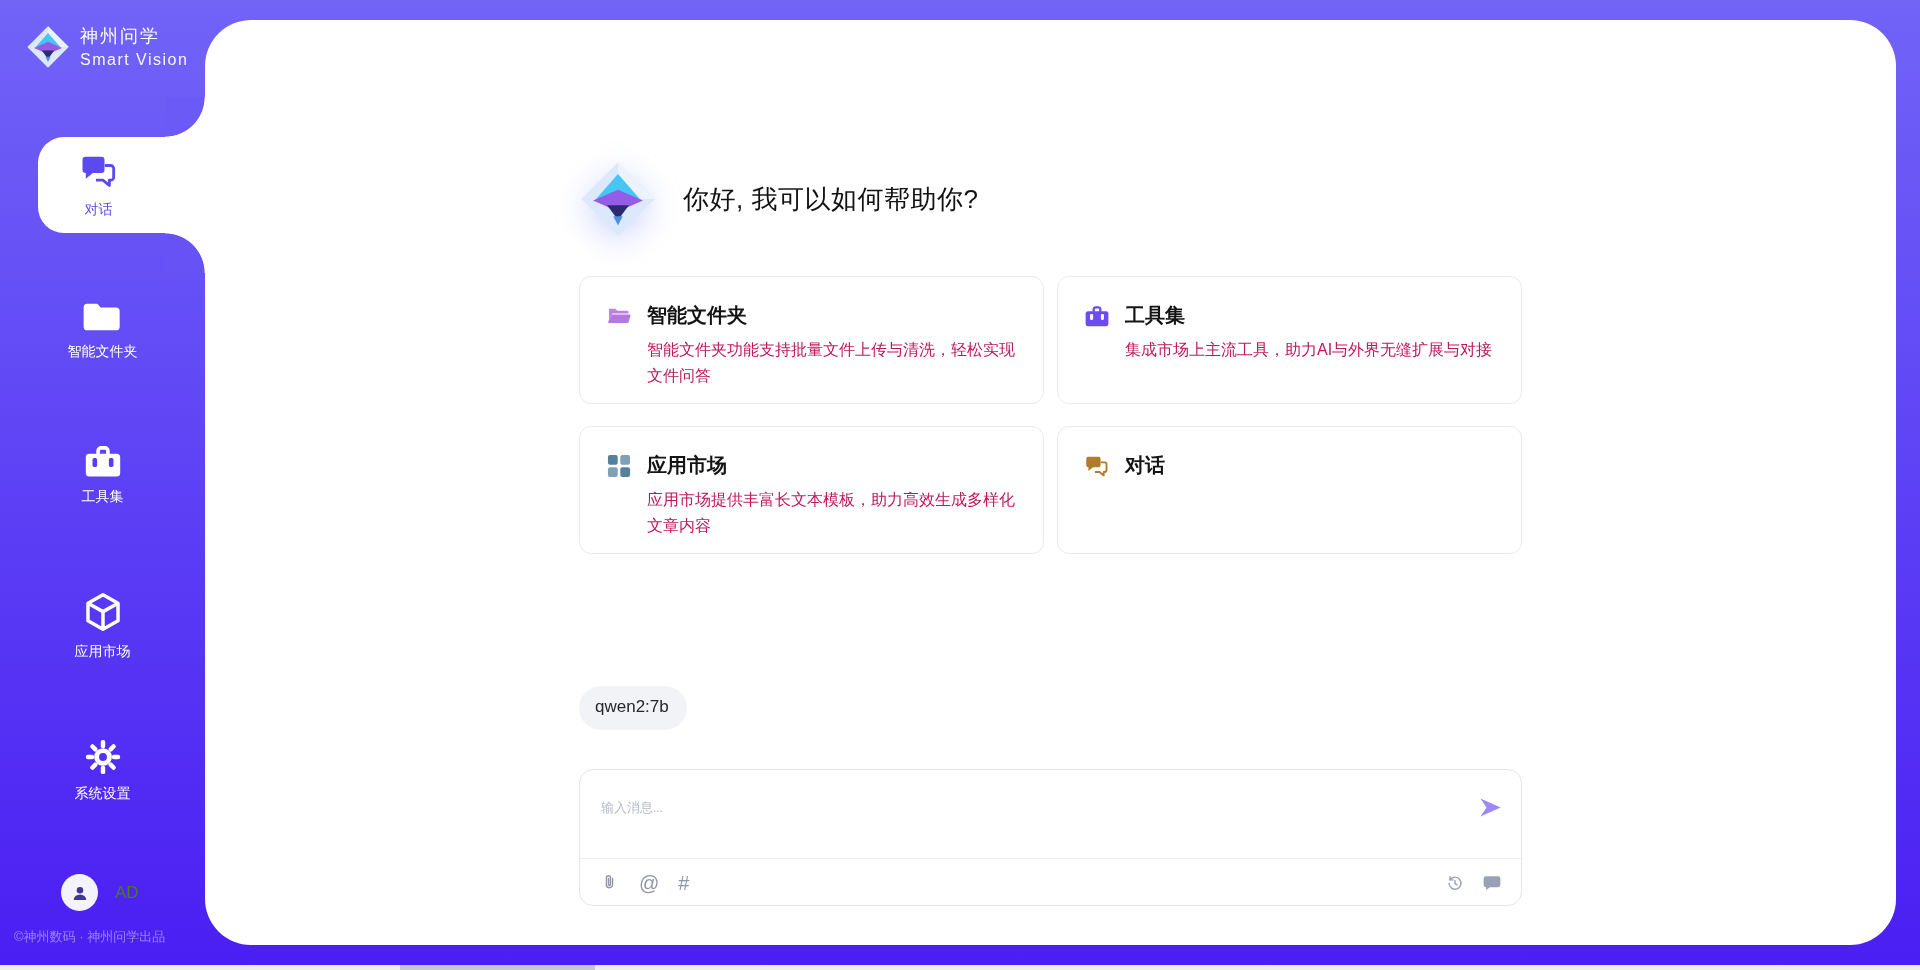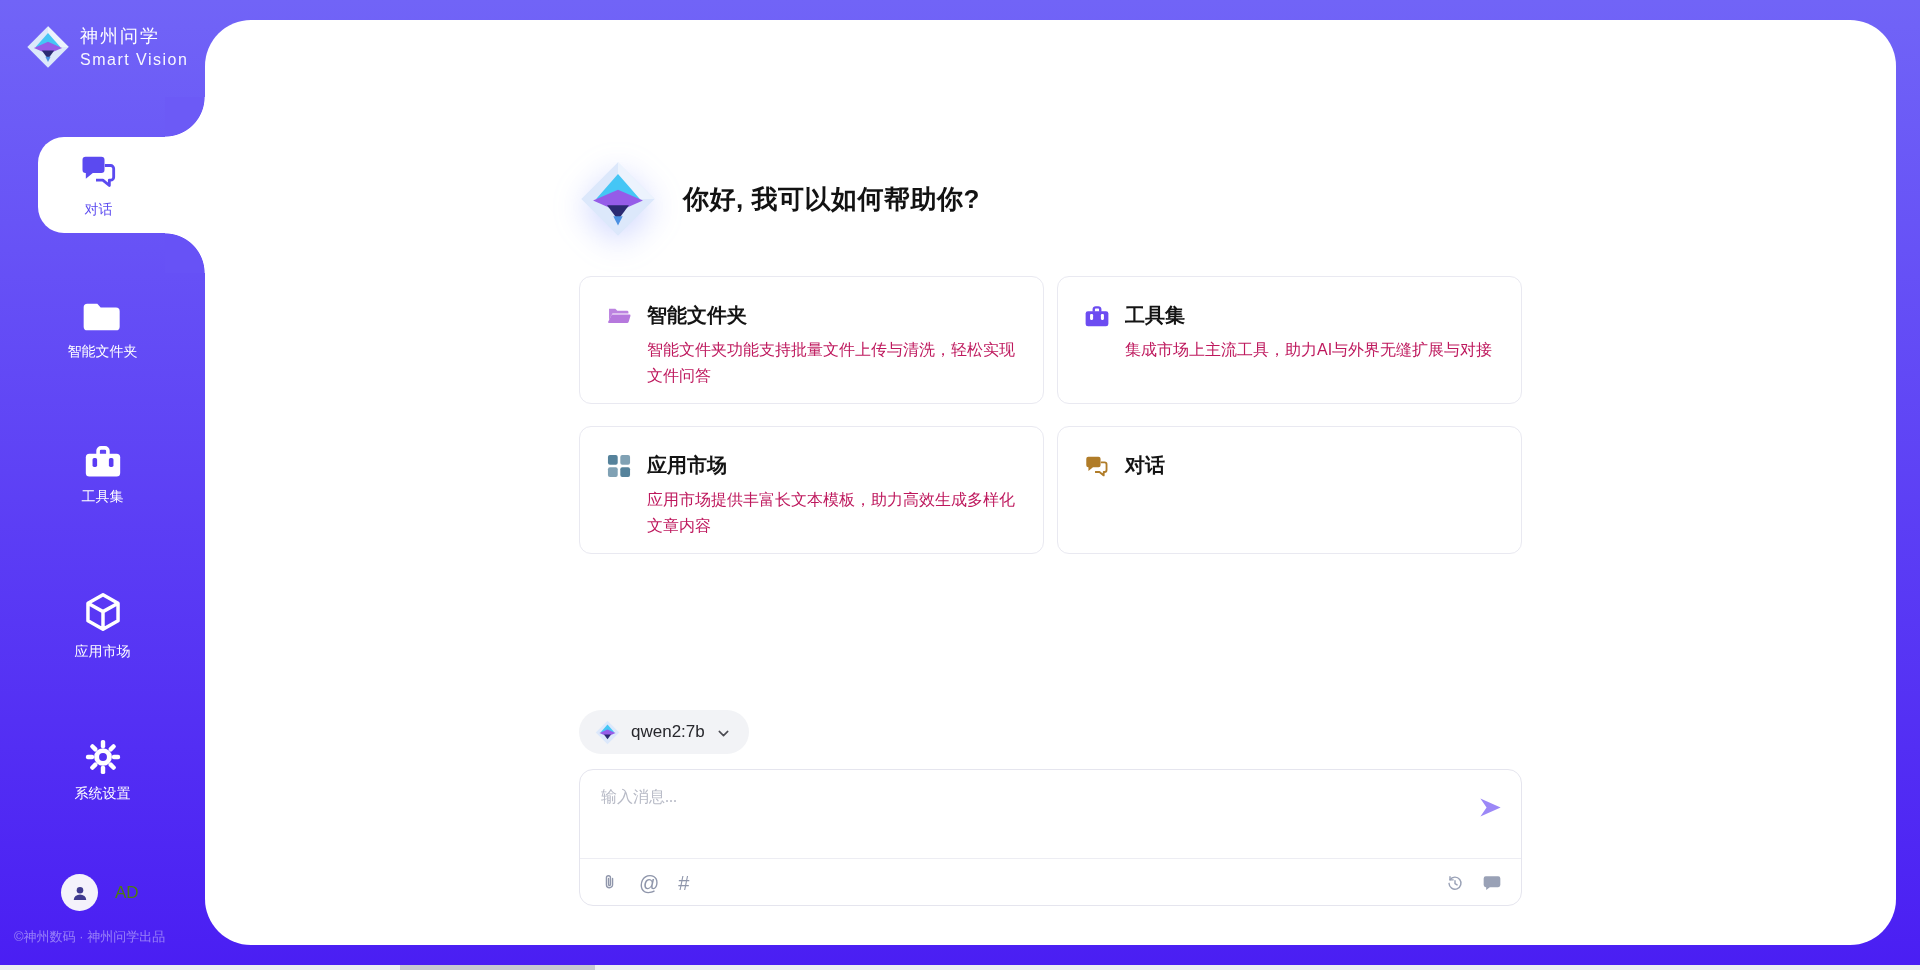--- a/index.html
+++ b/index.html
@@ -47,21 +47,21 @@
   .conn-bottom { top:233px; background:radial-gradient(circle 40px at 0 100%,#6752f6 98%,#ffffff 100%); }
 
   .user-row { position:absolute; left:61px; top:874px; display:flex; align-items:center; gap:17px; cursor:pointer; }
   .avatar { width:37px; height:37px; border-radius:50%; background:#f4f2fb; display:flex; align-items:center; justify-content:center; }
   .user-name { font-size:17px; color:#4d7c0f; }
   .copyright { position:absolute; left:14px; top:928px; font-size:13px; color:rgba(255,255,255,.42); white-space:nowrap; }
 
   
   .greeting { position:absolute; top:140px; left:0; display:flex; align-items:center; gap:26px; }
   .greeting-logo { width:78px; height:78px; filter:drop-shadow(0 8px 16px rgba(120,140,255,.35)); }
-  .greeting-text { font-size:26px; font-weight:bold; color:#121212; letter-spacing:.5px; }
+  .greeting-text { font-size:26px; font-weight:normal; color:#121212; letter-spacing:.5px; }
 
   
   .cards {
     position:absolute; top:256px; left:0; width:943px;
     display:grid; grid-template-columns:1fr 1fr; column-gap:13px; row-gap:22px;
   }
   .card {
     height:128px; background:#fff; border:1px solid #e9e9f1; border-radius:12px;
     padding:25px 28px 0 26px; display:flex; gap:15px; cursor:pointer;
   }
@@ -69,36 +69,36 @@
   .card-icon svg { width:26px; height:26px; }
   .card-title { font-size:20px; font-weight:bold; color:#141414; }
   .card-desc  { font-size:16px; color:#be185d; line-height:26px; margin-top:8px; }
   .ci-folder  { color:#b678dd; }
   .ci-toolbox { color:#6c4cf1; --notch:#ffffff; }
   .ci-grid    { color:#55829b; }
   .ci-chat    { color:#b07c28; }
 
   
   .model-pill {
-    position:absolute; top:690px; left:0; height:44px; border-radius:22px;
+    position:absolute; top:666px; left:0; height:44px; border-radius:22px;
     background:#f2f3f6; display:inline-flex; align-items:center; gap:11px;
-    padding:0 18px 0 16px; cursor:pointer;
+    padding:0 18px 0 16px; cursor:pointer;flex-direction:column;
   }
   .model-pill .mp-logo { width:25px; height:25px; }
   .model-name { font-size:17px; color:#27272c; }
   .chevron { width:15px; height:15px; margin-top:2px; }
 
   
   .composer {
     position:absolute; top:749px; left:0; width:943px; height:137px;
     background:#fff; border:1px solid #e5e5ee; border-radius:14px;
   }
   .composer textarea {
-    position:absolute; left:0; top:0; width:860px; height:86px; border:none; outline:none;
-    resize:none; background:transparent; padding:17px 0 0 21px; font-size:16px;
+    position:absolute; left:0; top:12px; width:860px; height:86px; border:none; outline:none;
+    resize:none; background:transparent; padding:17px 0 0 21px; font-size:13px;
     color:#333; font-family:Liberation Serif, serif;
   }
   .composer textarea::placeholder { color:#b7bac6; }
   .send-btn { position:absolute; right:17px; top:24px; width:27px; height:27px; color:#9c88f7; cursor:pointer; }
   .composer-divider { position:absolute; left:0; top:88px; width:100%; height:1px; background:#ededf3; }
   .composer-toolbar {
     position:absolute; left:0; top:89px; width:100%; height:47px;
     display:flex; align-items:center; padding:0 19px 0 19px;
   }
   .tool-icon { color:#8f96ab; margin-right:19px; cursor:pointer; display:flex; align-items:center; }

